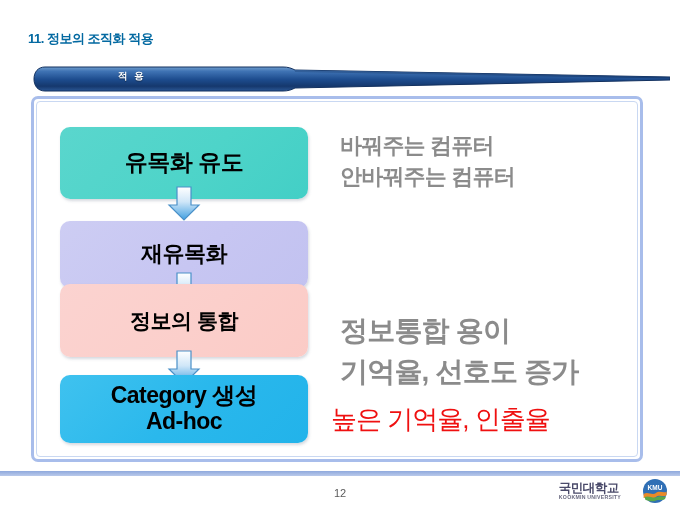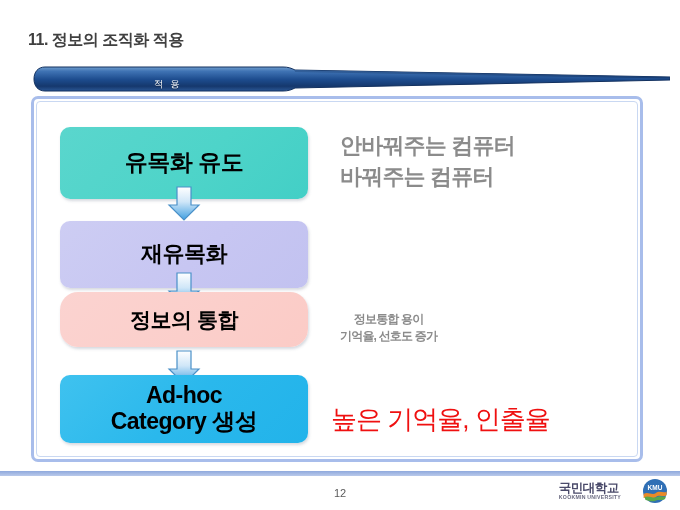--- a/index.html
+++ b/index.html
@@ -49,44 +49,43 @@
     font-weight: bold;
     color: #ffffff;
     letter-spacing: -0.3px;
     white-space: nowrap;
   }
 
   
   .slide-title {
     position: absolute;
     left: 28px; top: 30px;
-    font-size: 16px;
-    font-weight: bold;
-    color: #404040;
+    font-size: 13px;
+    font-weight: bold;
+    color: #0369a1;
     letter-spacing: -0.5px;
     white-space: nowrap;
     text-align: center;
   }
 
   
   .banner-wrap {
     position: absolute;
     left: 33px; top: 66px;
     width: 637px; height: 28px;
   }
   .banner-svg { display: block; }
   .banner-label {
     position: absolute;
-    left: 85px; top: 12px;
+    left: 85px; top: 4px;
     font-size: 9.5px;
-    font-weight: normal;
+    font-weight: bold;
     color: #ffffff;
     letter-spacing: 2px;
     text-shadow: 0 1px 1px rgba(0,0,0,0.45);
-    margin-left: 36px;
   }
 
   
   .content-frame {
     position: absolute;
     left: 31px; top: 96px;
     width: 612px; height: 366px;
     border: 3px solid #a8bdeb;
     border-radius: 7px;
     background: #ffffff;
@@ -114,22 +113,22 @@
     font-weight: bold;
     color: #000000;
     letter-spacing: -0.5px;
     box-shadow: 1px 2px 3px rgba(120,130,150,0.30);
     line-height: 1.12;
   }
   .flow-box-1 { top: 127px; height: 72px; font-size: 23px;
     background: linear-gradient(135deg, #5ad6cd 0%, #4ed4c9 55%, #43cfc6 100%); }
   .flow-box-2 { top: 221px; height: 67px; font-size: 22px;
     background: linear-gradient(135deg, #cdcdf3 0%, #c7c6f2 55%, #c2c2f0 100%); }
-  .flow-box-3 { top: 292px; height: 55px; font-size: 21px;
-    background: linear-gradient(135deg, #fbd3d0 0%, #fbcfcb 55%, #fbcbc6 100%); border-radius: 18px; }
+  .flow-box-3 { top: 284px; height: 73px; font-size: 21px;
+    background: linear-gradient(135deg, #fbd3d0 0%, #fbcfcb 55%, #fbcbc6 100%); }
   .flow-box-4 { top: 375px; height: 68px; font-size: 23px;
     background: linear-gradient(135deg, #3fc2ef 0%, #2ab8ec 50%, #22b3ea 100%); }
   .flow-box-4 .box-line { display: block; }
 
   
   .arrow {
     position: absolute;
     left: 166px;
     width: 36px;
     height: 36px;
@@ -145,27 +144,26 @@
     font-size: 22px;
     font-weight: bold;
     color: #8b8b8b;
     letter-spacing: -0.8px;
     line-height: 1.42;
     white-space: nowrap;
   }
   .right-gray-2 {
     position: absolute;
     left: 340px; top: 311px;
-    font-size: 12px;
+    font-size: 28px;
     font-weight: bold;
     color: #8b8b8b;
     letter-spacing: -0.8px;
     line-height: 1.45;
     white-space: nowrap;
-    text-align: center;
   }
   .right-red {
     position: absolute;
     left: 331px; top: 398px;
     width: 285px;
     font-size: 26px;
     font-weight: normal;
     color: #ef1010;
     letter-spacing: -1px;
     line-height: 1.65;
@@ -277,28 +275,28 @@
   </div>
 
   <div class="arrow arrow-3">
     <svg width="36" height="36" viewBox="0 0 36 36">
       <path d="M11,1 L25,1 L25,19 L33,19 L18,34 L3,19 L11,19 Z" fill="url(#agrad1)" stroke="#4a90c8" stroke-width="1.2"></path>
     </svg>
   </div>
 
   <div class="flow-box flow-box-4">
     <span>
+      <span class="box-line">Category 생성</span>
       <span class="box-line">Ad-hoc</span>
-      <span class="box-line">Category 생성</span>
     </span>
   </div>
 
   <div class="right-gray-1">
+    <div>바꿔주는 컴퓨터</div>
     <div>안바꿔주는 컴퓨터</div>
-    <div>바꿔주는 컴퓨터</div>
   </div>
 
   <div class="right-gray-2">
     <div>정보통합 용이</div>
     <div>기억율, 선호도 증가</div>
   </div>
 
   <div class="right-red">높은 기억율, 인출율</div>
 
   <div class="footer-rule"></div>

